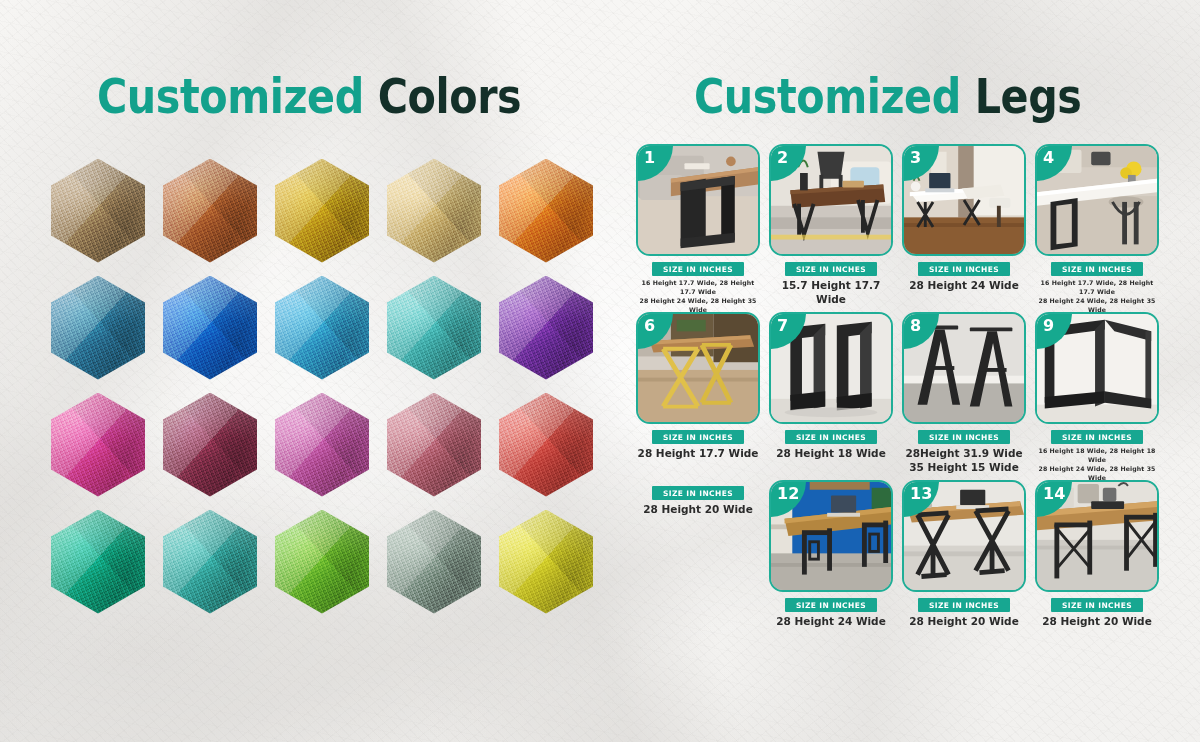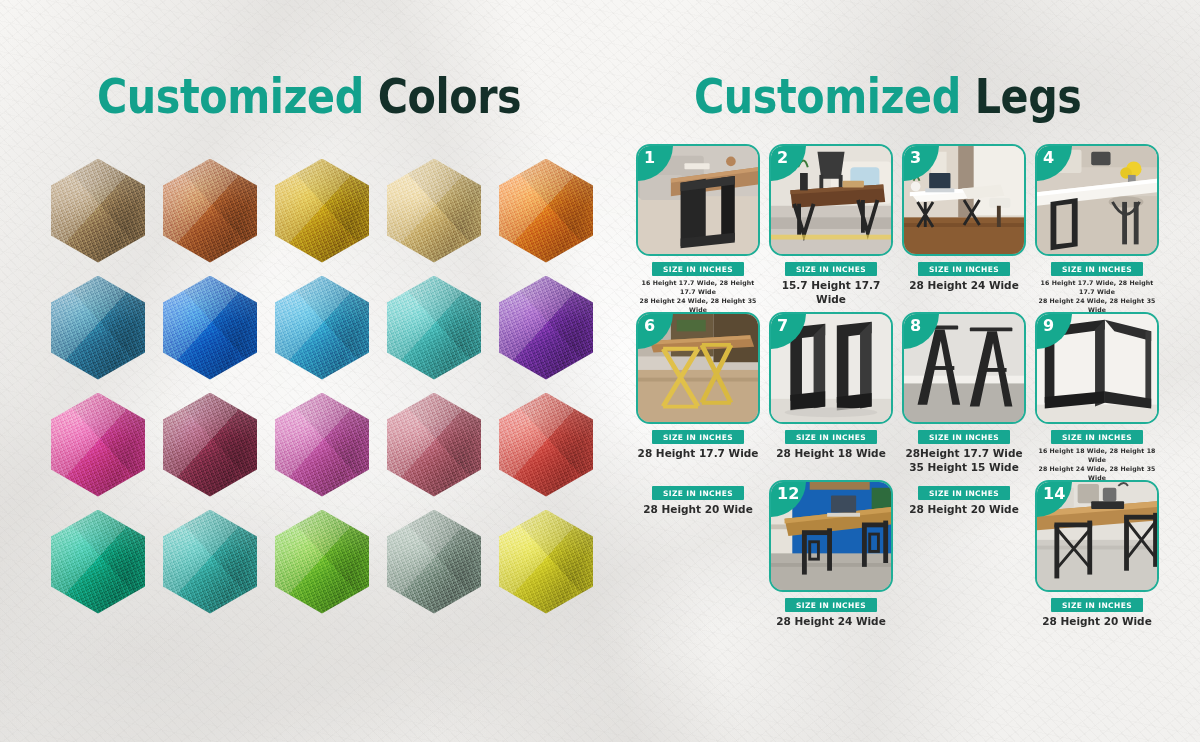--- a/index.html
+++ b/index.html
@@ -507,21 +507,21 @@
                 <rect x="68" y="14" width="44" height="4" fill="#2b2b2b" rx="1"></rect>
                 <path d="M32 16 L14 94 L24 94 L38 28 L50 94 L58 94 L42 16 Z" fill="#262626"></path>
                 <rect x="24" y="54" width="28" height="4" fill="#262626"></rect>
                 <path d="M86 18 L68 96 L78 96 L92 30 L104 96 L112 96 L96 18 Z" fill="#262626"></path>
                 <rect x="78" y="56" width="28" height="4" fill="#262626"></rect>
               </svg></div>
             <div class="badge">8</div>
           </div>
           <div class="pill">SIZE IN INCHES</div>
           <div class="size-lines big">
-            <div>28Height  17.7 Wide</div>
+            <div>28Height  31.9 Wide</div>
             <div>35 Height 15 Wide</div>
           </div>
         </div>
         <div class="leg-card">
           <div class="leg-photo">
             <div class="scene"><svg viewBox="0 0 124 112" width="100%" height="100%" preserveAspectRatio="none">
                 <rect x="0" y="0" width="124" height="112" fill="#f4f2ee"></rect>
                 <rect x="0" y="94" width="124" height="18" fill="#e6e3dd"></rect>
                 <path d="M8 14 L70 6 L70 16 L18 23 L18 88 L8 92 Z" fill="#262626"></path>
                 <path d="M70 6 L70 92 L60 96 L60 16 Z" fill="#333"></path>
@@ -571,20 +571,37 @@
                 <rect x="102" y="54" width="9" height="18" fill="none" stroke="#262626" stroke-width="3"></rect>
               </svg></div>
             <div class="badge">12</div>
           </div>
           <div class="pill">SIZE IN INCHES</div>
           <div class="size-lines big">
             <div>28 Height 24 Wide</div>
           </div>
         </div>
         <div class="leg-card">
+          <div class="leg-photo">
+            <div class="scene"><svg viewBox="0 0 124 112" width="100%" height="100%" preserveAspectRatio="none">
+                <rect x="0" y="0" width="124" height="72" fill="#e9e7e2"></rect>
+                <rect x="0" y="66" width="124" height="46" fill="#d6d3cd"></rect>
+                <rect x="0" y="72" width="124" height="5" fill="#c7c4be"></rect>
+                <polygon points="4,28 120,20 124,34 8,42" fill="#b98a4e"></polygon>
+                <polygon points="4,28 120,20 120,25 4,33" fill="#d1a264"></polygon>
+                <rect x="58" y="8" width="26" height="16" fill="#2f2f2f" rx="1"></rect>
+                <rect x="54" y="24" width="34" height="4" fill="#e2dfd8"></rect>
+                <circle cx="26" cy="24" r="3" fill="#bfb9ae"></circle>
+                <path d="M14 34 L46 96 M46 34 L14 96 M30 60 L30 98" stroke="#262626" stroke-width="5" fill="none"></path>
+                <path d="M14 34 L46 32 M18 98 L44 96" stroke="#262626" stroke-width="5" fill="none"></path>
+                <path d="M74 30 L108 92 M108 30 L74 92 M91 56 L91 94" stroke="#262626" stroke-width="5" fill="none"></path>
+                <path d="M74 30 L108 28 M78 94 L104 92" stroke="#262626" stroke-width="5" fill="none"></path>
+              </svg></div>
+            <div class="badge">13</div>
+          </div>
           <div class="pill">SIZE IN INCHES</div>
           <div class="size-lines big">
             <div>28 Height 20 Wide</div>
           </div>
         </div>
         <div class="leg-card">
           <div class="leg-photo">
             <div class="scene"><svg viewBox="0 0 124 112" width="100%" height="100%" preserveAspectRatio="none">
                 <rect x="0" y="0" width="124" height="66" fill="#e4e1db"></rect>
                 <rect x="0" y="60" width="124" height="52" fill="#cfccc6"></rect>

